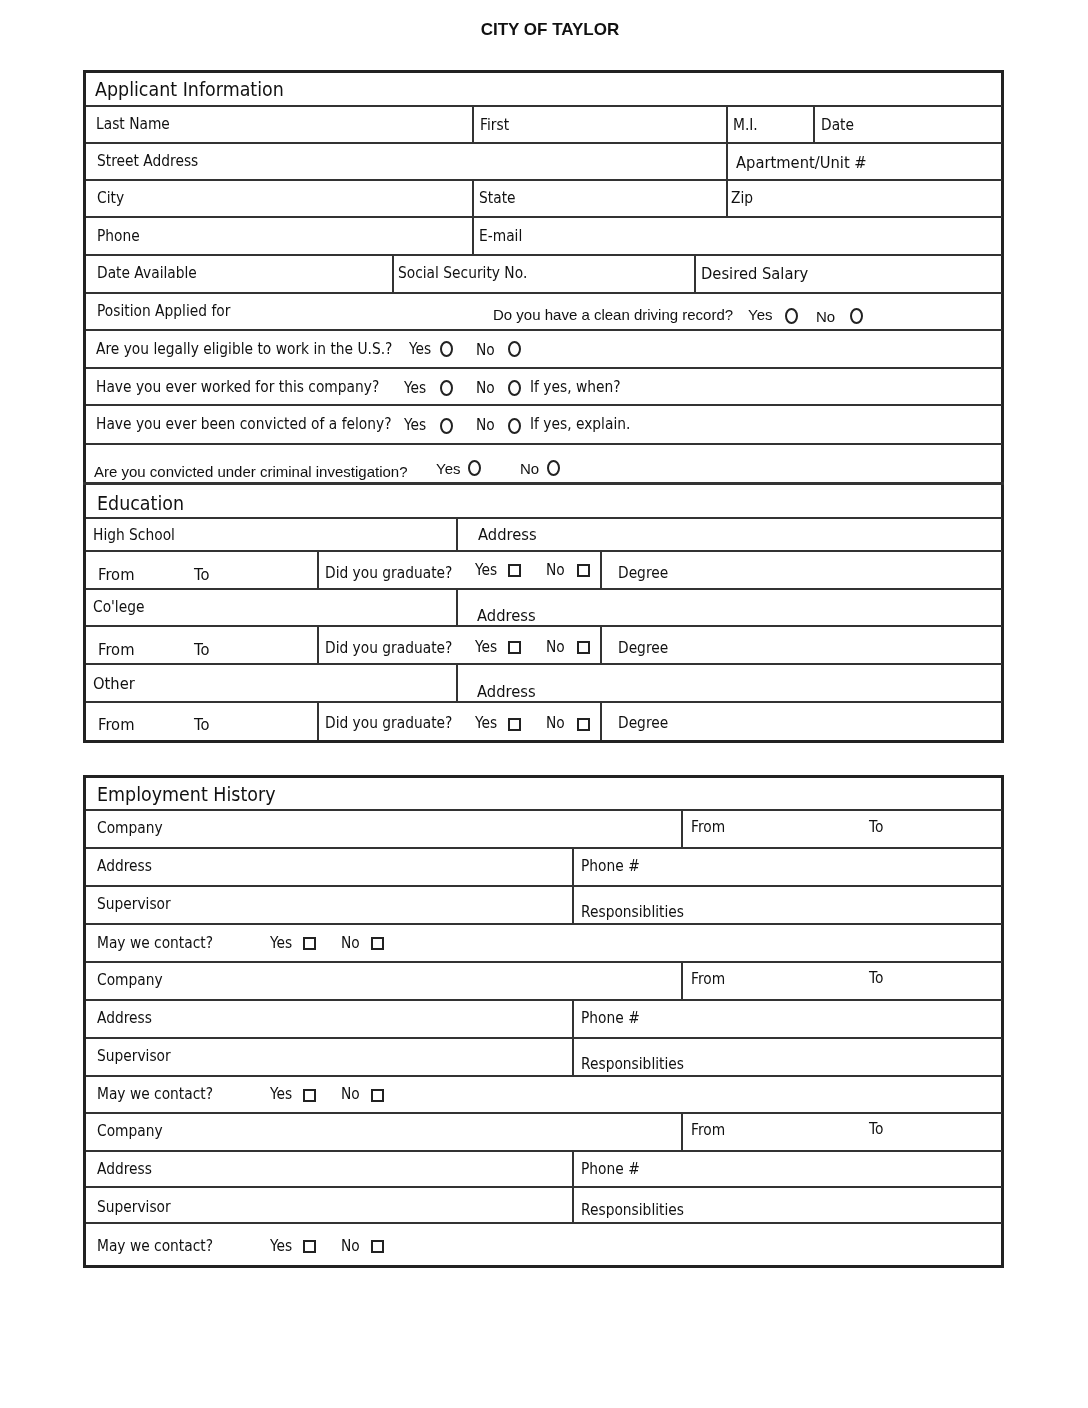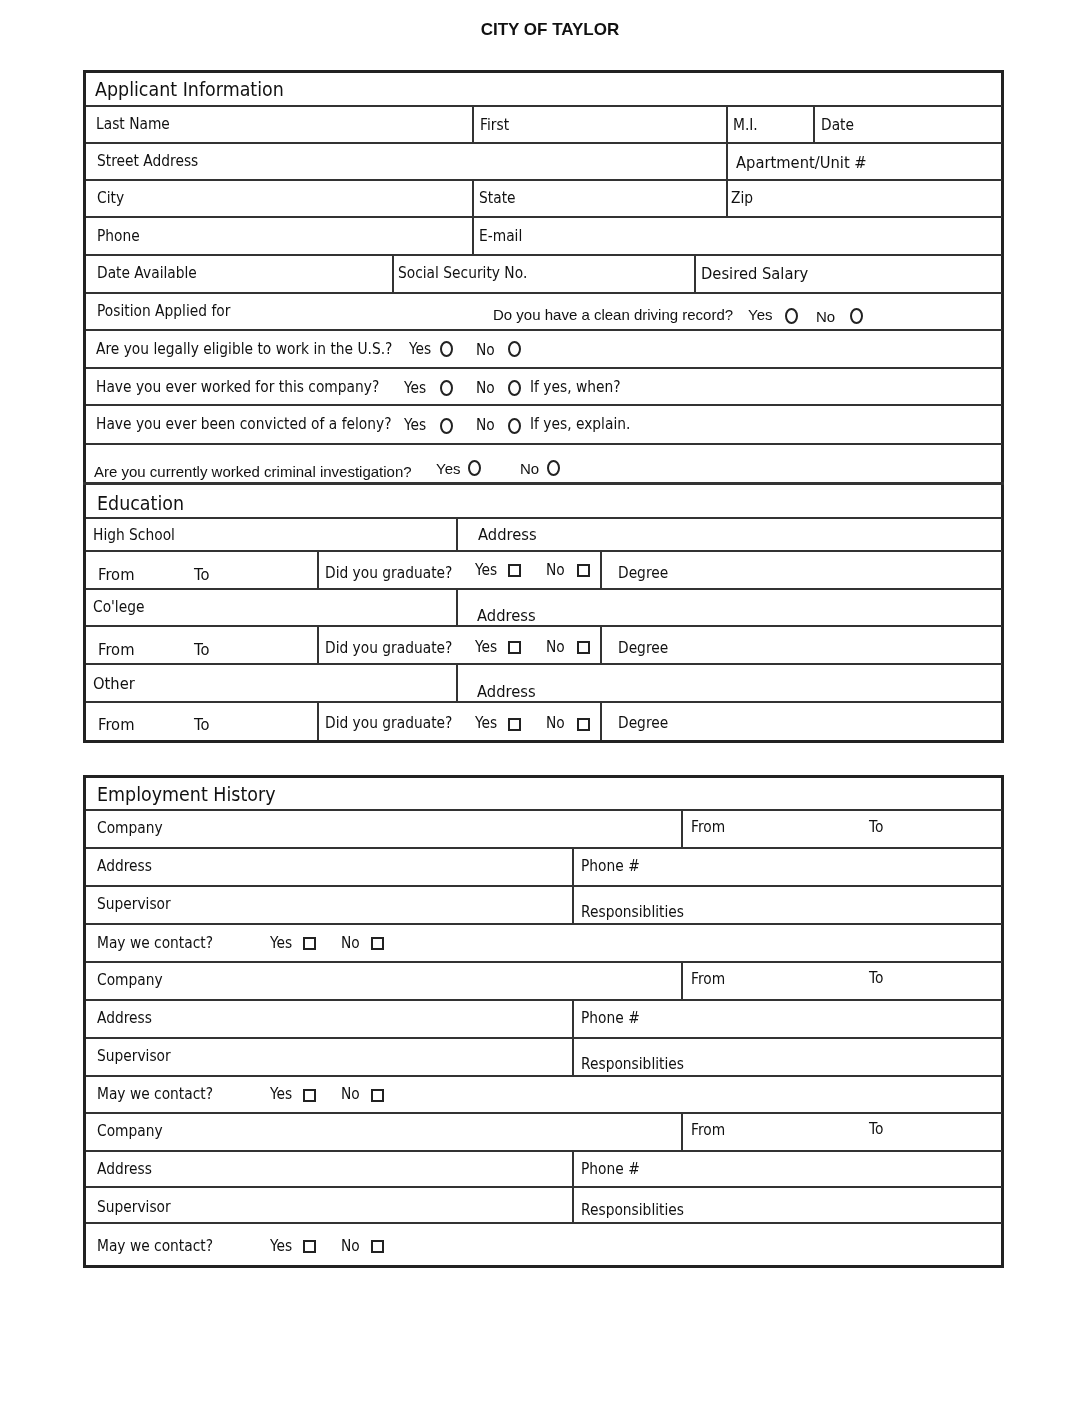--- a/index.html
+++ b/index.html
@@ -80,21 +80,21 @@
 <div class="hl" style="left:86px;top:404px;width:916px;"></div>
 
 <div class="t" style="left:96px;top:415px;">Have you ever been convicted of a felony?</div>
 <div class="t" style="left:404px;top:416px;">Yes</div>
 <div class="radio" style="left:440px;top:418px;"></div>
 <div class="t" style="left:476px;top:416px;">No</div>
 <div class="radio" style="left:508px;top:418px;"></div>
 <div class="t" style="left:530px;top:415px;">If yes, explain.</div>
 <div class="hl" style="left:86px;top:443px;width:916px;"></div>
 
-<div class="t" style="left:94px;top:463px;font-family:'Liberation Sans',sans-serif;transform:none;">Are you currently worked criminal investigation?</div>
+<div class="t" style="left:94px;top:463px;font-family:'Liberation Sans',sans-serif;transform:none;">Are you convicted under criminal investigation?</div>
 <div class="t" style="left:436px;top:460px;font-family:'Liberation Sans',sans-serif;transform:none;">Yes</div>
 <div class="radio" style="left:468px;top:460px;"></div>
 <div class="t" style="left:520px;top:460px;font-family:'Liberation Sans',sans-serif;transform:none;">No</div>
 <div class="radio" style="left:547px;top:460px;"></div>
 <div class="hl" style="left:83px;top:482px;width:921px;border-top-width:3px;"></div>
 
 <div class="h" style="left:97px;top:492px;">Education</div>
 <div class="hl" style="left:86px;top:517px;width:916px;"></div>
 
 <div class="t" style="left:93px;top:526px;">High School</div>

